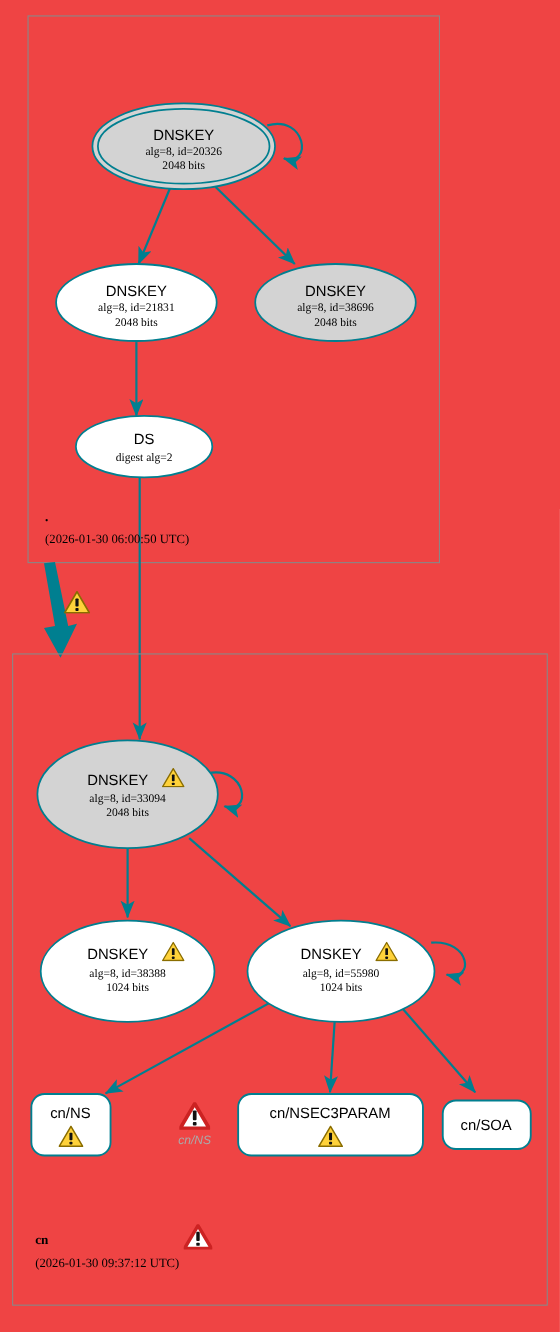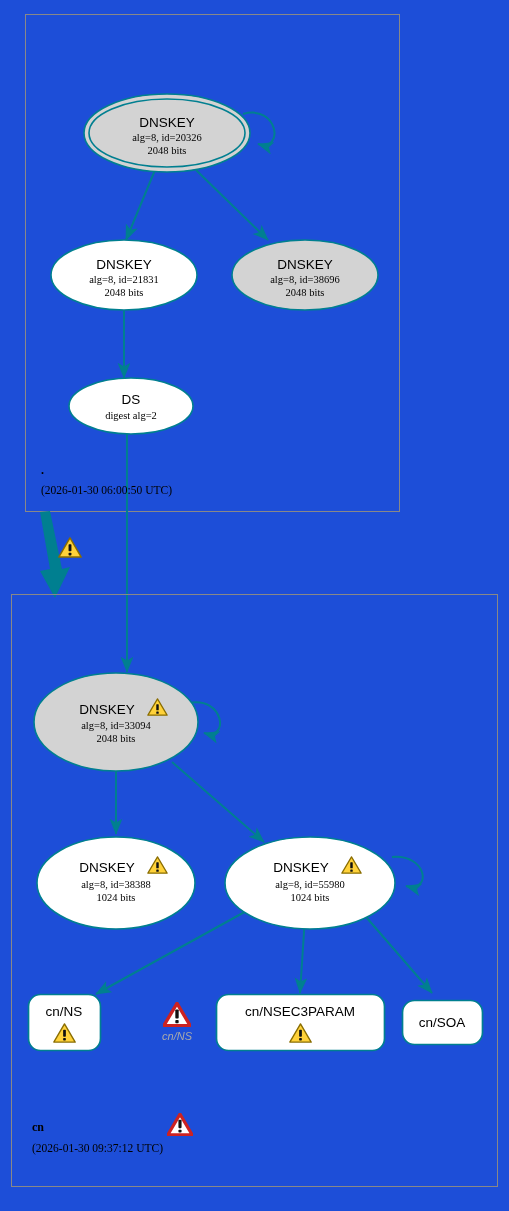--- a/index.html
+++ b/index.html
@@ -1,17 +1,17 @@
 <!DOCTYPE html>
 <html><head>
 <meta charset="utf-8">
 <style>
   html,body{margin:0;padding:0;background:#ffffff;}
   body{font-family:"Liberation Sans",sans-serif;}
-  #canvas{position:relative;width:509px;height:1211px;background:#1d4ed8;overflow:hidden;}
+  #canvas{position:relative;width:509px;height:1211px;background:#ef4444;overflow:hidden;}
   svg#graph{position:absolute;left:0;top:0;width:509px;height:1211px;}
   .zone-box{fill:none;stroke:#888888;stroke-width:1;}
   .edge{fill:none;stroke:#007f90;stroke-width:2;}
   .edge-thick{fill:#007f90;stroke:none;}
   .node-ell{stroke:#007f90;stroke-width:1.6;}
   .node-ell.filled{fill:#d3d3d3;}
   .node-ell.open{fill:#ffffff;}
   .rrbox{fill:#ffffff;stroke:#007f90;stroke-width:1.7;}
   text{font-family:"Liberation Sans",sans-serif;fill:#000000;}
   .t-title{font-size:13.5px;text-anchor:middle;}

